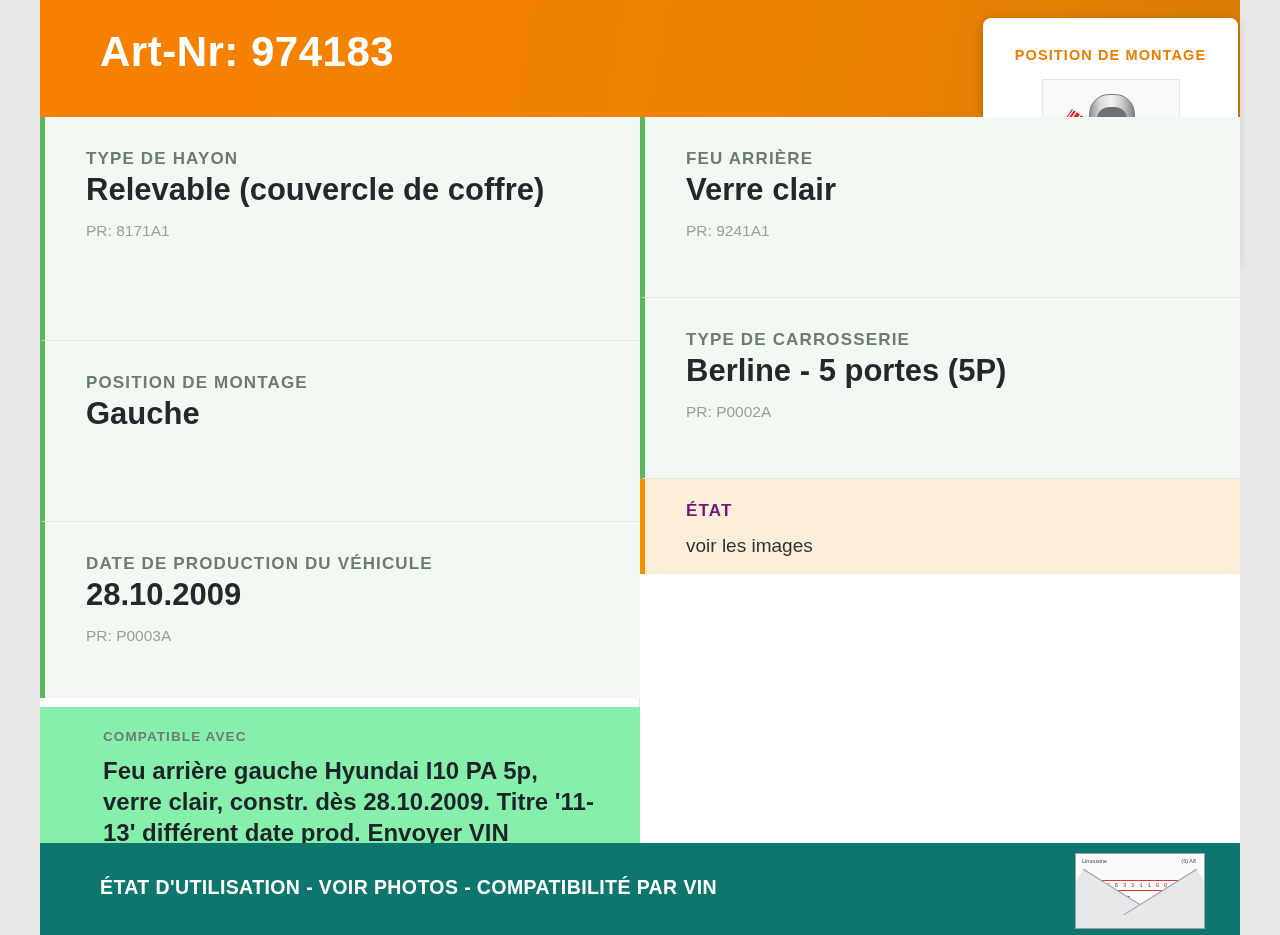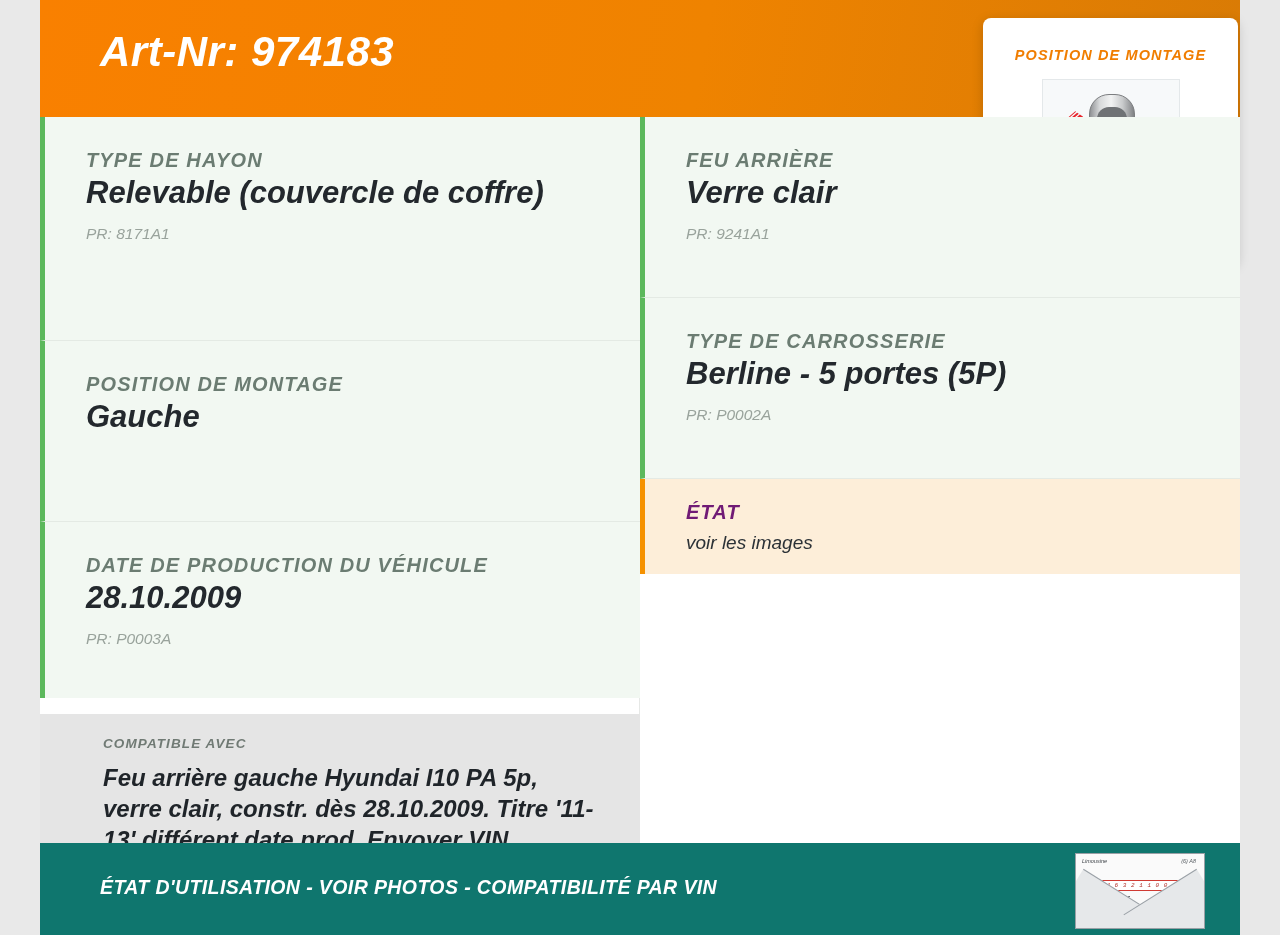--- a/index.html
+++ b/index.html
@@ -6,21 +6,20 @@
   html, body {
     width: 1280px; height: 935px;
     background: #e8e8e8;
     font-family: "Liberation Sans", sans-serif;
     overflow: hidden;
   }
   .page {
     position: relative;
     width: 1016px; height: 935px;
     background: #e9e9e9;
-    font-style: italic;
   }
   .sheet {
     position: absolute;
     left: 40px; top: 0; width: 1200px; height: 935px;
     background: #ffffff;
   }
   
   .header {
     position: absolute;
     left: 0; top: 0; width: 1200px; height: 117px;
@@ -112,49 +111,49 @@
     padding: 32px 40px 22px 41px;
     border-bottom: 1px solid #e4eae4;
   }
   .block.state {
     background: #fdeed9;
     border-left: 5px solid #f59100;
     border-bottom: none;
     padding: 22px 40px 24px 41px;
   }
   .label {
-    font-size: 20px;
+    font-size: 17px;
     letter-spacing: 1.15px;
     color: #6b7c72;
     font-weight: bold;
     text-transform: uppercase;
   }
   .block.state .label { color: #701a75; }
   .value {
     font-size: 31px;
     font-weight: bold;
     color: #23282d;
     line-height: 1.33;
   }
   .block.state .value {
-    margin-top: 6px;
+    margin-top: 12px;
     font-size: 19px;
     font-weight: normal;
     color: #2c3237;
   }
   .pr {
     margin-top: 12px;
     font-size: 15.5px;
     color: #99a39c;
   }
   
   .compat {
     position: absolute;
-    left: 0; top: 16px; width: 600px;
-    background: #e5e5e5;
+    left: 0; top: 9px; width: 600px;
+    background: #86efac;
     padding: 22px 40px 20px 63px;
   }
   .compat .label { color: #707a74; letter-spacing: 1.1px; font-size: 13.5px; }
   .compat-text {
     margin-top: 11px;
     font-size: 24px;
     line-height: 1.3;
     color: #1f2429;
     font-weight: bold;
   }

